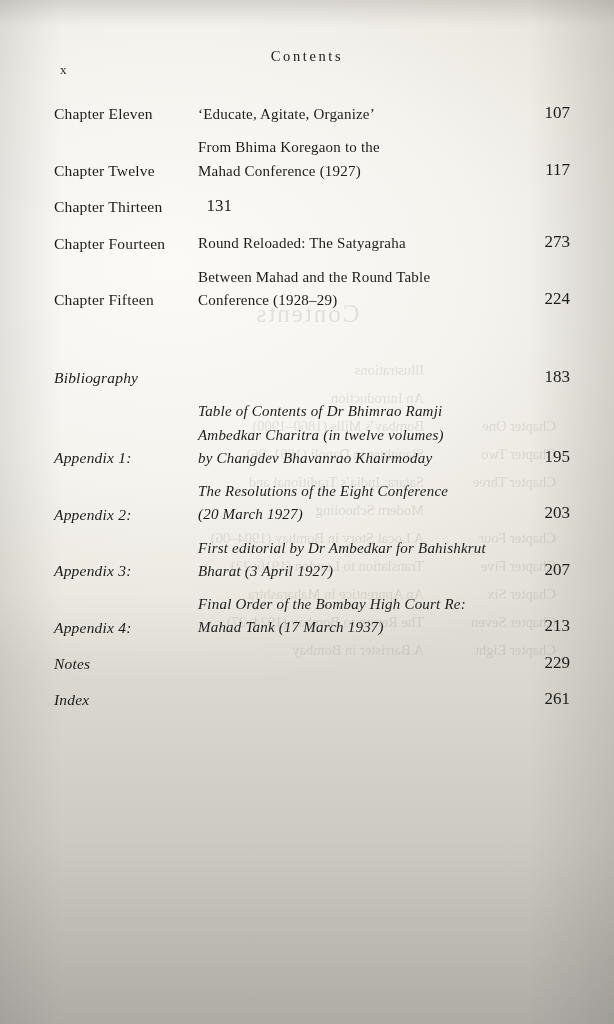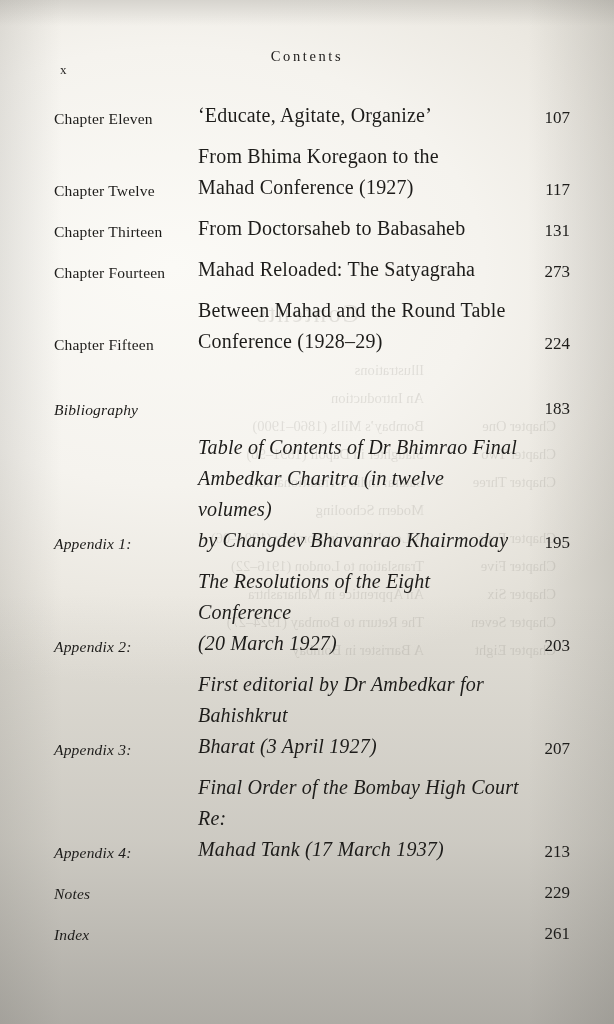--- a/index.html
+++ b/index.html
@@ -107,35 +107,35 @@
   }
   .c1 {
     width: 144px;
     flex: none;
     font-size: 15.5px;
     line-height: 1.55;
     letter-spacing: 0.2px;
   }
   .c2 {
     flex: 1;
-    font-size: 20px;
+    font-size: 15px;
     line-height: 1.55;
     letter-spacing: 0.2px;
     padding-right: 14px;
   }
   .c3 {
     width: 34px;
     flex: none;
     text-align: right;
     font-size: 17px;
     line-height: 1.55;
   }
   .c3.low { align-self: flex-end; }
   .ital { font-style: italic; }
-  .sp-before { margin-top: 34px; }
+  .sp-before { margin-top: 52px; }
   .line2 { display: block; }
 </style>
 </head>
 <body>
 
 <div id="page">
   <div class="sheet"></div>
 
   <div class="ghost">
     <div class="g-title">Contents</div>
@@ -214,29 +214,26 @@
           <div class="row">
             <div class="c1">Chapter Twelve</div>
             <div class="c2">
               <span class="line2">From Bhima Koregaon to the</span>
               <span class="line2">Mahad Conference (1927)</span>
             </div>
             <div class="c3 low">117</div>
           </div>
           <div class="row">
             <div class="c1">Chapter Thirteen</div>
-            <div class="c2">
-              <span class="line2">From Doctorsaheb to Babasaheb</span>
-            </div>
             <div class="c3">131</div>
           </div>
           <div class="row">
             <div class="c1">Chapter Fourteen</div>
             <div class="c2">
-              <span class="line2">Mahad Reloaded: The Satyagraha</span>
+              <span class="line2">Round Reloaded: The Satyagraha</span>
             </div>
             <div class="c3">273</div>
           </div>
           <div class="row">
             <div class="c1">Chapter Fifteen</div>
             <div class="c2">
               <span class="line2">Between Mahad and the Round Table</span>
               <span class="line2">Conference (1928–29)</span>
             </div>
             <div class="c3 low">224</div>
@@ -244,21 +241,21 @@
         </div>
       <div id="backmatter-rows">
           <div class="row sp-before">
             <div class="c1 ital">Bibliography</div>
             <div class="c2">&nbsp;</div>
             <div class="c3">183</div>
           </div>
           <div class="row">
             <div class="c1 ital">Appendix 1:</div>
             <div class="c2">
-              <span class="line2 ital">Table of Contents of Dr Bhimrao Final</span>
+              <span class="line2 ital">Table of Contents of Dr Bhimrao Ramji</span>
               <span class="line2 ital">Ambedkar Charitra (in twelve volumes)</span>
               <span class="line2 ital">by Changdev Bhavanrao Khairmoday</span>
             </div>
             <div class="c3 low">195</div>
           </div>
           <div class="row">
             <div class="c1 ital">Appendix 2:</div>
             <div class="c2">
               <span class="line2 ital">The Resolutions of the Eight Conference</span>
               <span class="line2 ital">(20 March 1927)</span>

